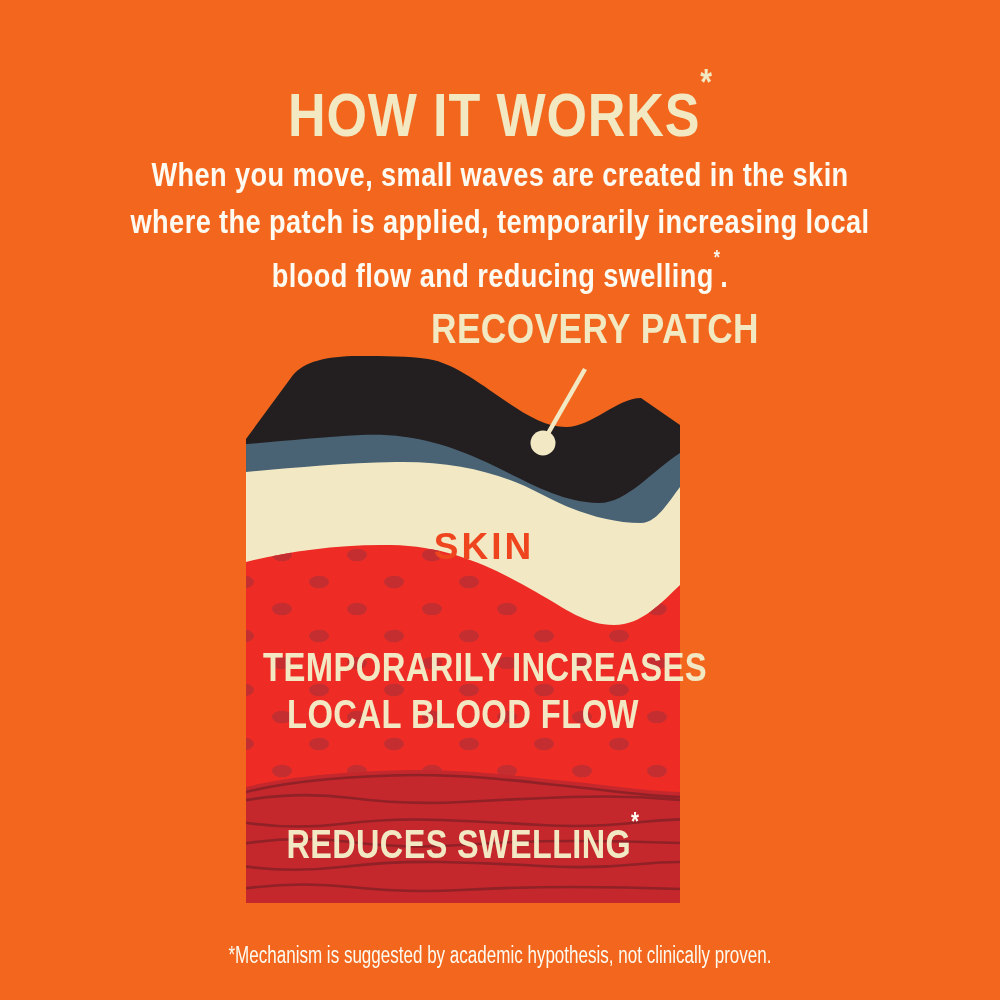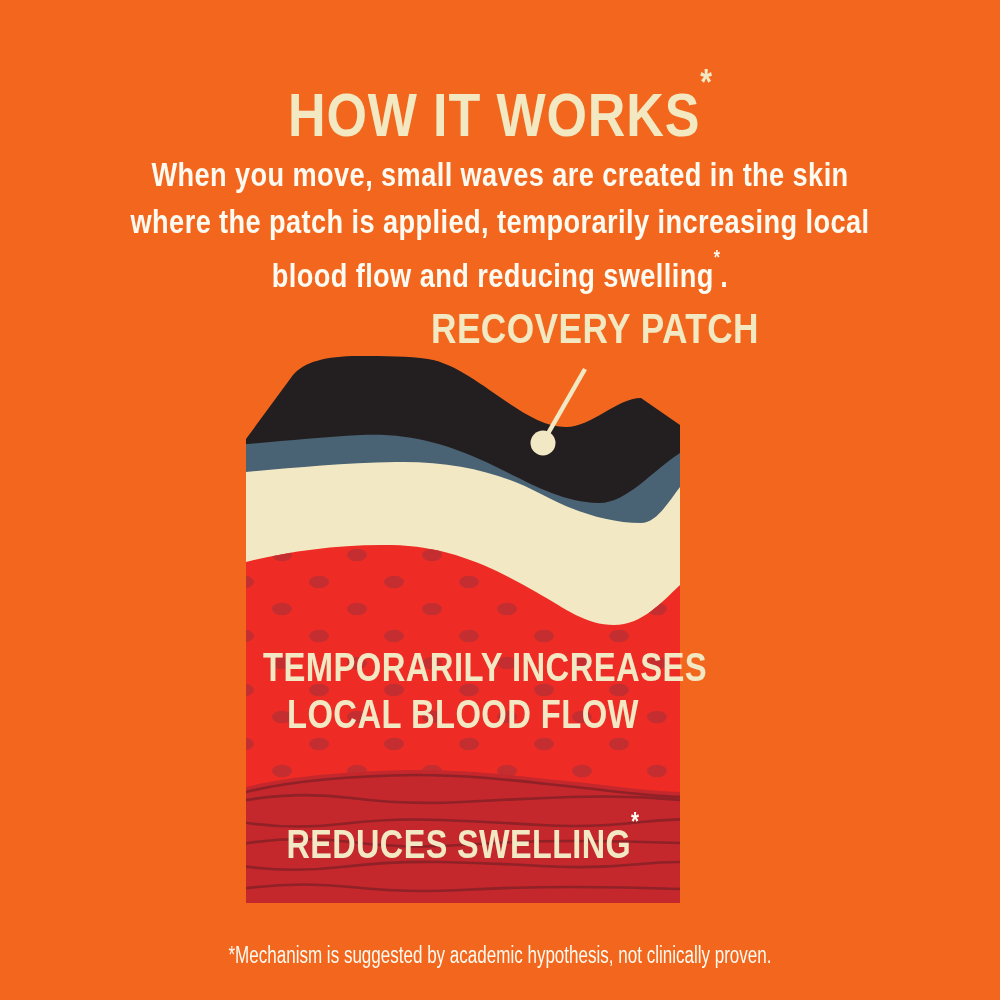--- a/index.html
+++ b/index.html
@@ -100,20 +100,21 @@
         <path d="M-5,540 q55,-8 110,-2 t110,3 t110,-3 t110,2"></path>
       </g>
     </g>
 
     <g>
       <line x1="300" y1="88" x2="339" y2="20" stroke="#F2E9C4" stroke-width="4.5"></line>
       <circle cx="297" cy="94" r="12.5" fill="#F2E9C4"></circle>
     </g>
   </svg>
 
+  <div class="skin-label">SKIN</div>
 
   <div class="bloodflow-label"><span>TEMPORARILY INCREASES</span><br>
     <span>LOCAL BLOOD FLOW</span></div>
 
   <div class="swelling-label"><span>REDUCES SWELLING</span><sup>*</sup></div>
 
   <div class="footer">*Mechanism is suggested by academic hypothesis, not clinically proven.</div>
 
 </div>
 

